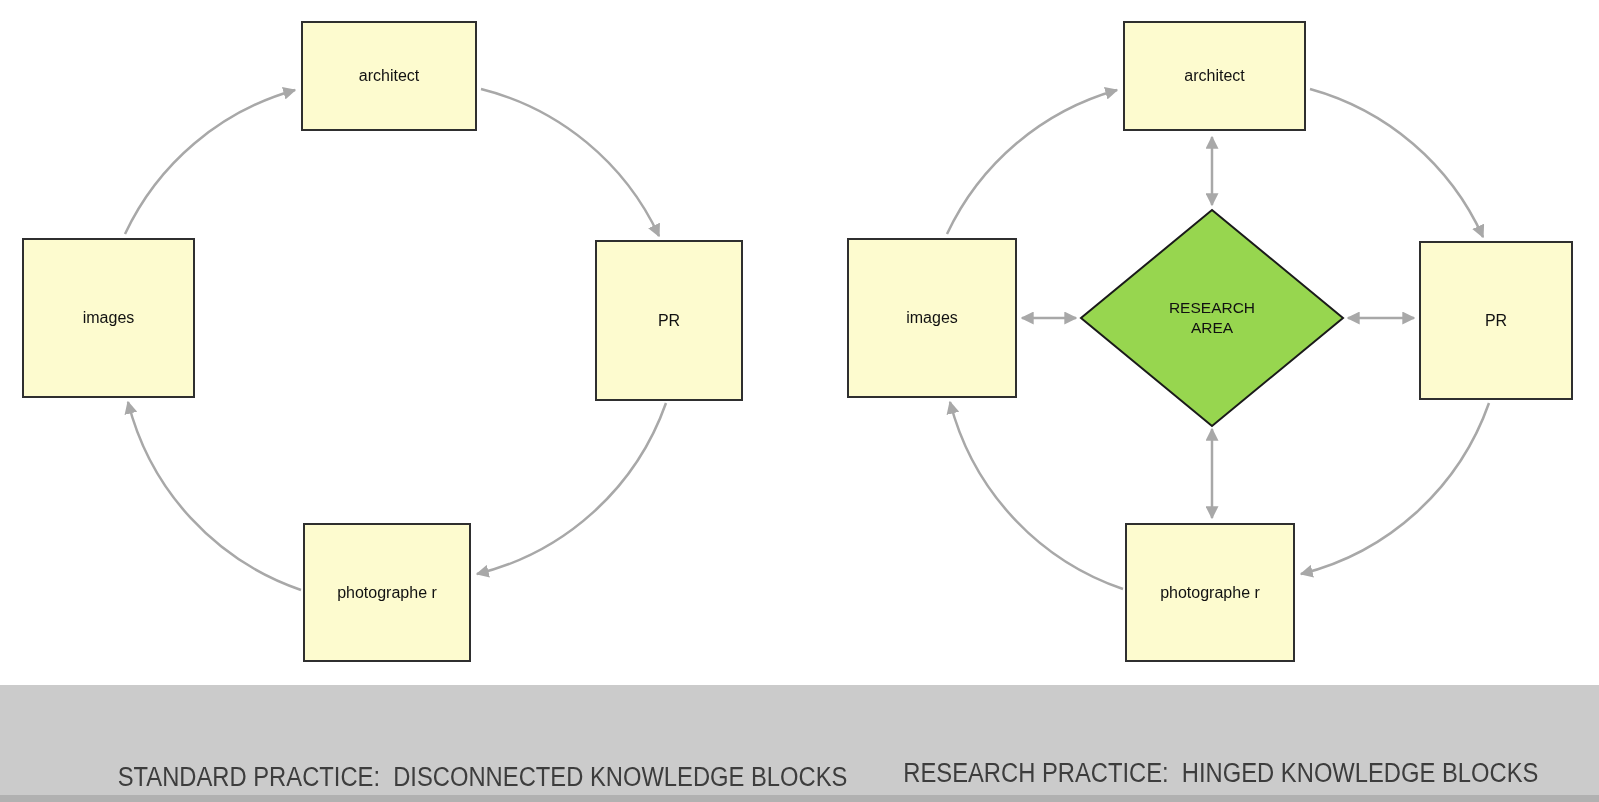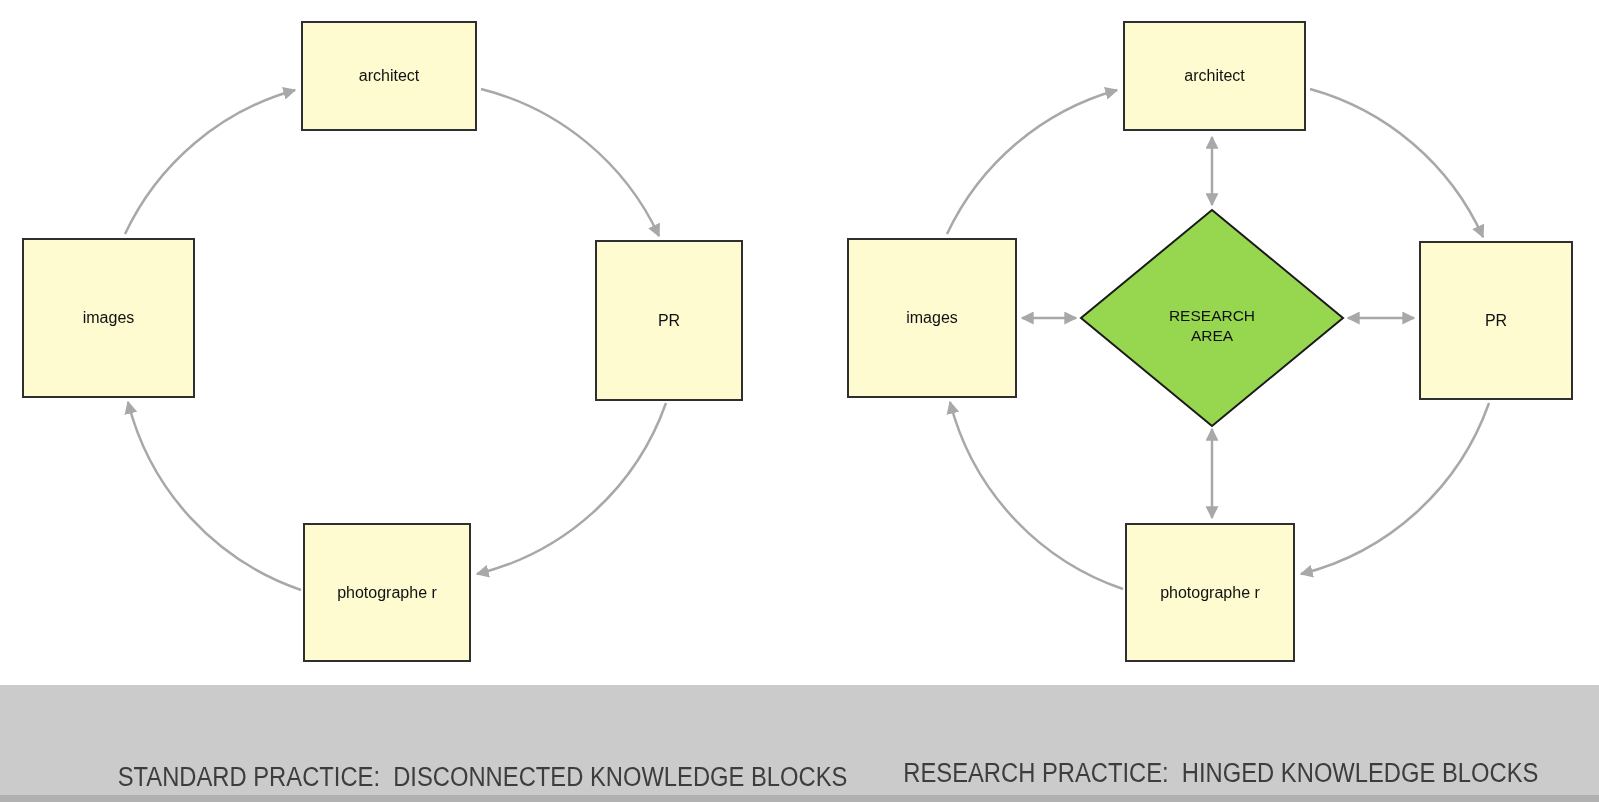--- a/index.html
+++ b/index.html
@@ -102,21 +102,21 @@
   <div class="node" style="left:847px;top:238px;width:170px;height:160px;">
     <span>images</span>
   </div>
   <div class="node" style="left:1419px;top:241px;width:154px;height:159px;">
     <span>PR</span>
   </div>
   <div class="node" style="left:1125px;top:523px;width:170px;height:139px;">
     <span>photographe r</span>
   </div>
 
-  <div class="diamond-label" style="left:1132px;top:296px;width:160px;height:60px;">
+  <div class="diamond-label" style="left:1132px;top:288px;width:160px;height:60px;">
     <div>RESEARCH</div>
     <div>AREA</div>
   </div>
 
   <div class="band">
     <div class="band-edge"></div>
   </div>
 
   <div class="caption caption-left">
     <span class="squeeze">STANDARD PRACTICE:  DISCONNECTED KNOWLEDGE BLOCKS</span>

